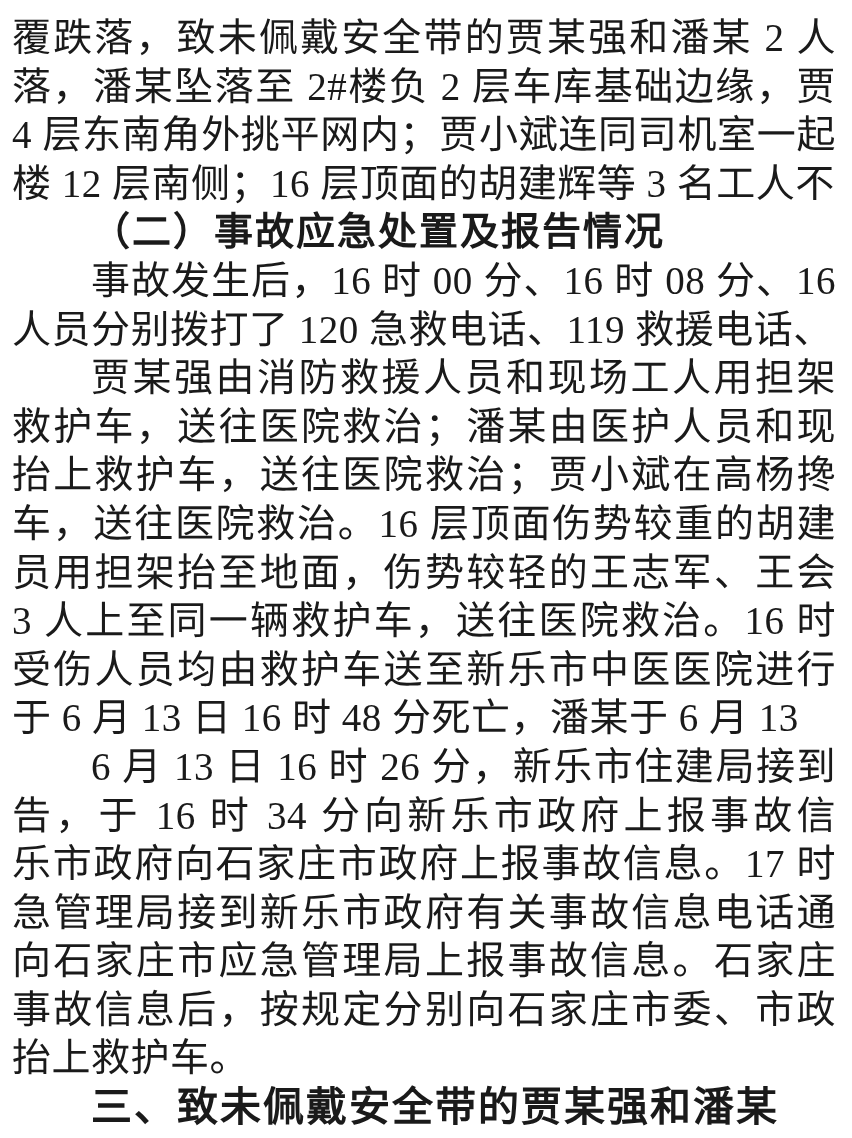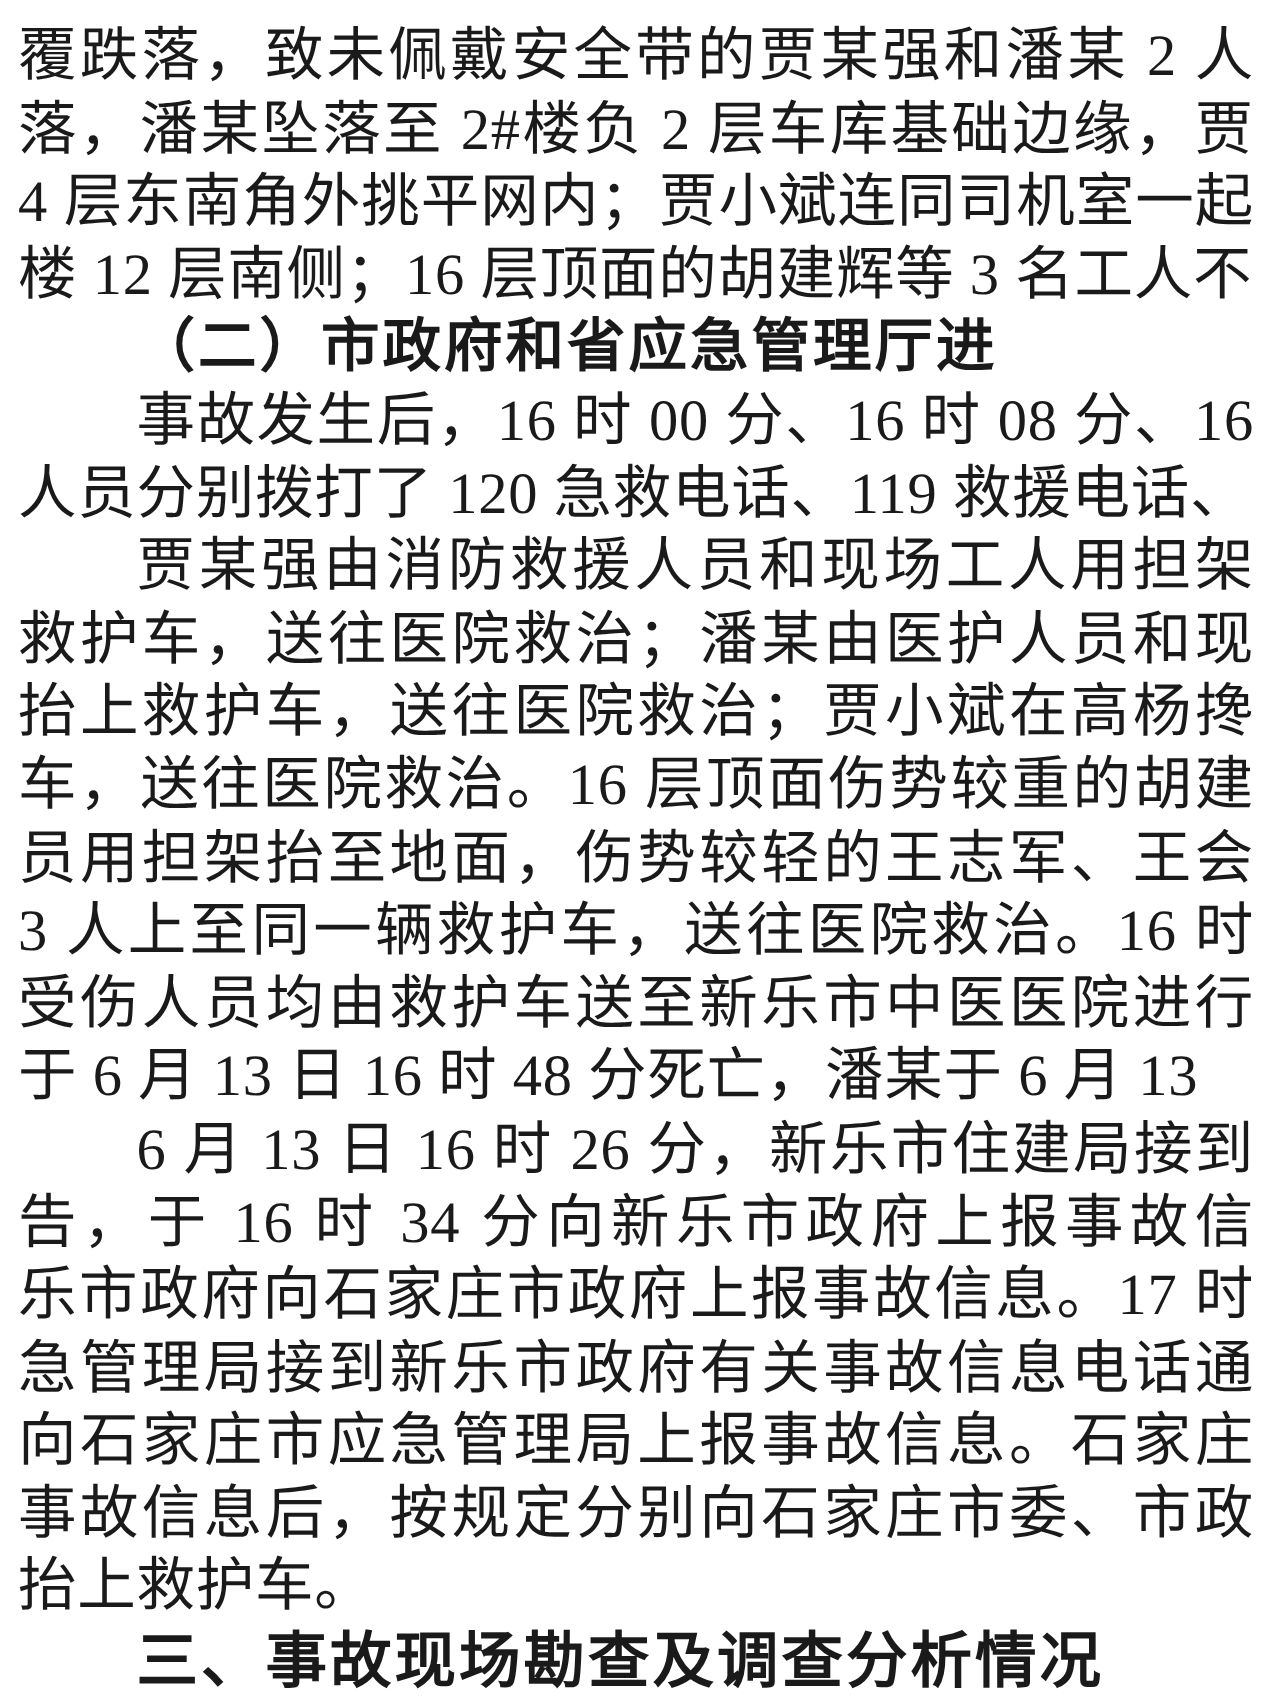--- a/index.html
+++ b/index.html
@@ -63,21 +63,21 @@
 <body style="background: rgb(255, 255, 255); color: rgb(26, 26, 26);">
 
 <main class="doc">
     <div class="block body">
       <div class="line">覆跌落，致未佩戴安全带的贾某强和潘某 2 人从顶升作业平台坠</div>
       <div class="line">落，潘某坠落至 2#楼负 2 层车库基础边缘，贾某强坠落至 2#楼</div>
       <div class="line">4 层东南角外挑平网内；贾小斌连同司机室一起坠落并悬挂于 2#</div>
       <div class="line para-last">楼 12 层南侧；16 层顶面的胡建辉等 3 名工人不同程度受伤。</div>
     </div>
     <div class="block heading-serif">
-      <div class="line para-last indent">（二）市政府和省应急管理厅进</div>
+      <div class="line para-last indent">（二）事故应急处置及报告情况</div>
     </div>
     <div class="block body">
       <div class="line indent">事故发生后，16 时 00 分、16 时 08 分、16 时 23 分，现场</div>
       <div class="line para-last">人员分别拨打了 120 急救电话、119 救援电话、110 报警电话。</div>
     </div>
     <div class="block body">
       <div class="line indent">贾某强由消防救援人员和现场工人用担架将其救下后抬上</div>
       <div class="line">救护车，送往医院救治；潘某由医护人员和现场工人用担架将其</div>
       <div class="line">抬上救护车，送往医院救治；贾小斌在高杨搀扶下下楼并上救护</div>
       <div class="line">车，送往医院救治。16 层顶面伤势较重的胡建辉由消防救援人</div>
@@ -89,15 +89,15 @@
     <div class="block body">
       <div class="line indent">6 月 13 日 16 时 26 分，新乐市住建局接到企业事故信息报</div>
       <div class="line">告，于 16 时 34 分向新乐市政府上报事故信息；18 时 25 分，新</div>
       <div class="line">乐市政府向石家庄市政府上报事故信息。17 时 05 分，新乐市应</div>
       <div class="line">急管理局接到新乐市政府有关事故信息电话通知，于 18 时 38 分</div>
       <div class="line">向石家庄市应急管理局上报事故信息。石家庄市应急管理局接到</div>
       <div class="line">事故信息后，按规定分别向石家庄市委、市政府和省应急管理厅进</div>
       <div class="line para-last">抬上救护车。</div>
     </div>
     <div class="block heading-sans">
-      <div class="line para-last indent">三、事故现场勘查及调查分析情况</div>
+      <div class="line para-last indent">三、致未佩戴安全带的贾某强和潘某</div>
     </div>
   </main>
 
 </body></html>

